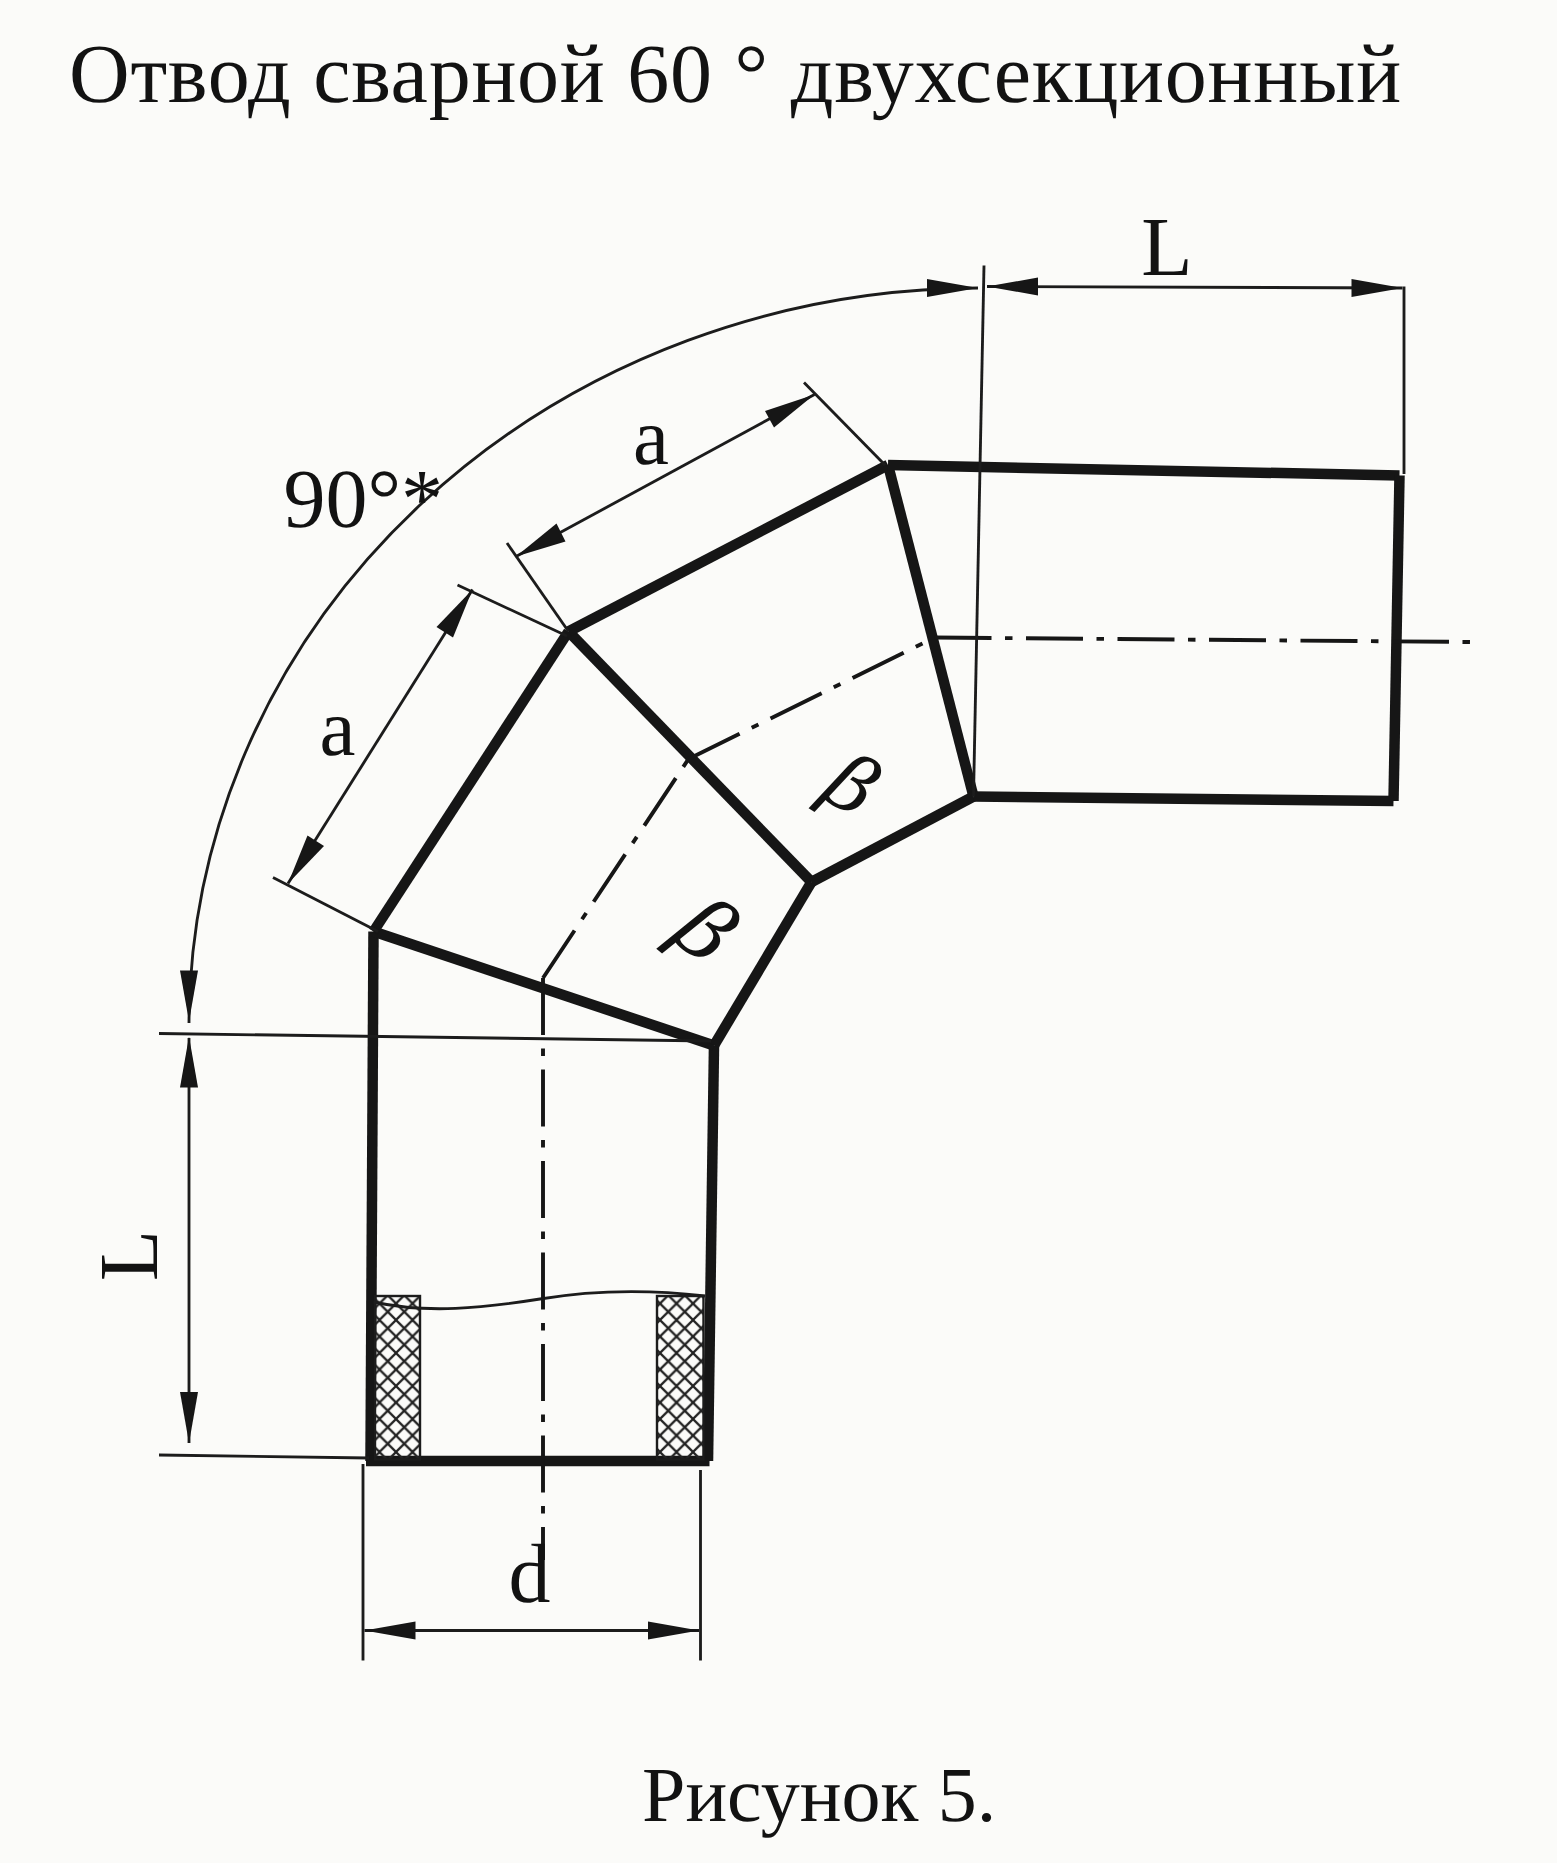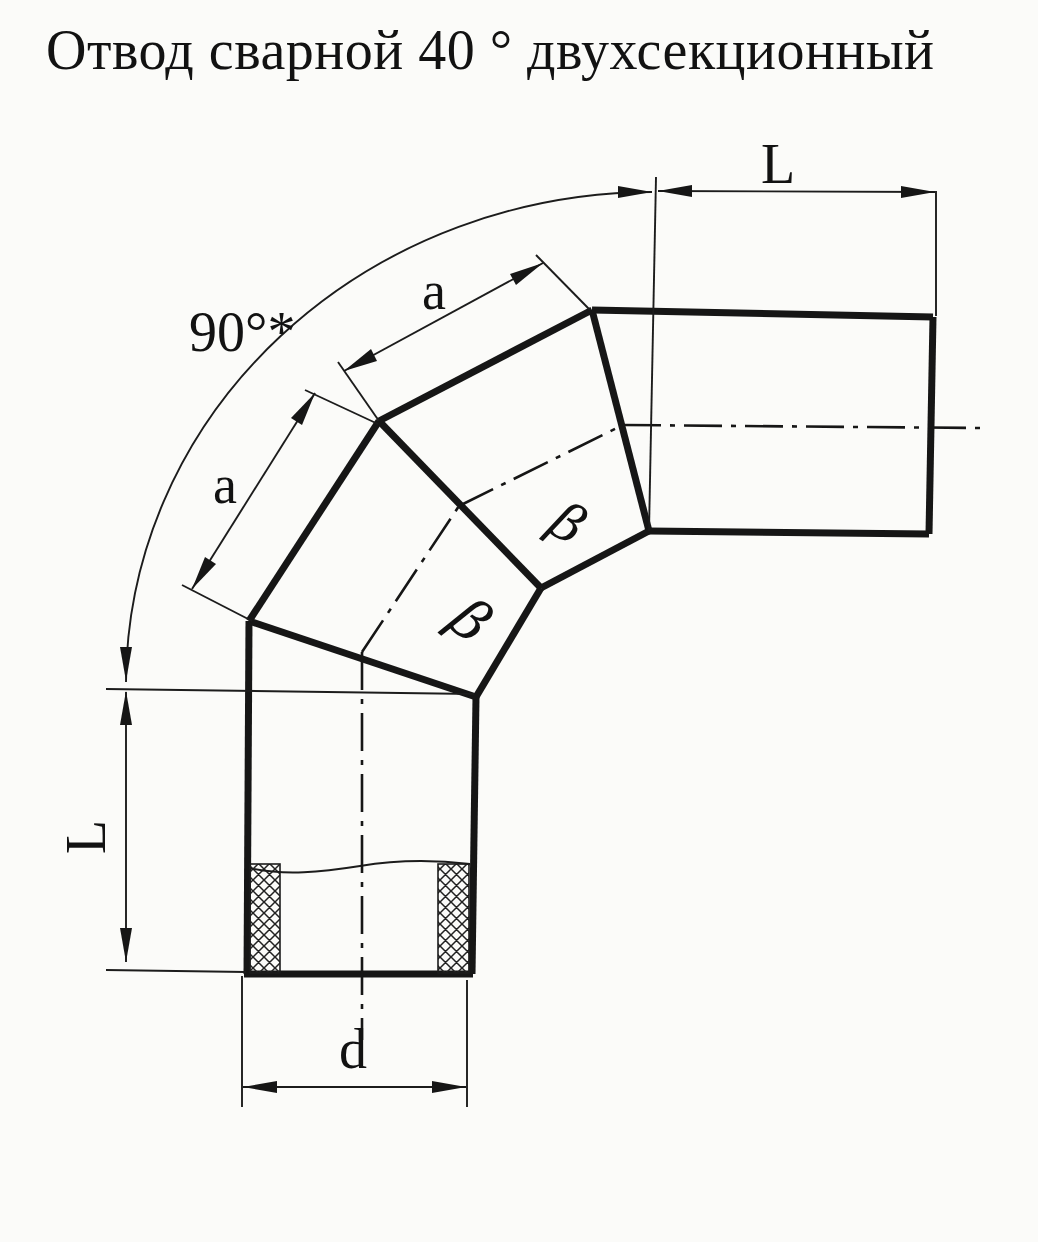--- a/index.html
+++ b/index.html
@@ -46,21 +46,21 @@
     font-family: "DejaVu Serif", "Liberation Serif", serif;
     font-style: italic;
     fill: #121212;
   }
 </style>
 </head>
 <body>
 
 <div class="page">
 
-  <div class="title">Отвод сварной 40 ° двухсекционный</div>
+  <div class="title">Отвод сварной 60 ° двухсекционный</div>
 
   <svg class="drawing" width="1038" height="1242" viewBox="0 0 1038 1242">
 
     <defs>
       <pattern id="xhatch" width="11" height="11" patternUnits="userSpaceOnUse">
         <path d="M0 11 L11 0 M-1 1 L1 -1 M10 12 L12 10 M0 0 L11 11 M10 -1 L12 1 M-1 10 L1 12" stroke="#222222" stroke-width="1.5" fill="none"></path>
       </pattern>
     </defs>
 
     <g>
@@ -143,14 +143,15 @@
       <text class="dimlabel" x="778" y="183" text-anchor="middle">L</text>
       <text class="dimlabel" transform="translate(92,837) rotate(-90)" text-anchor="middle" dominant-baseline="middle">L</text>
       <text class="dimlabel small" x="434" y="309" text-anchor="middle">a</text>
       <text class="dimlabel small" x="225" y="503" text-anchor="middle">a</text>
       <text class="dimlabel" x="353" y="1068" text-anchor="middle">d</text>
       <text class="beta" transform="translate(566,527) rotate(32)" text-anchor="middle" dominant-baseline="middle" font-size="52">β</text>
       <text class="beta" transform="translate(468,624) rotate(40)" text-anchor="middle" dominant-baseline="middle" font-size="56">β</text>
     </g>
   </svg>
 
+  <div class="caption">Рисунок 5.</div>
 
 </div>
 
 </body></html>

